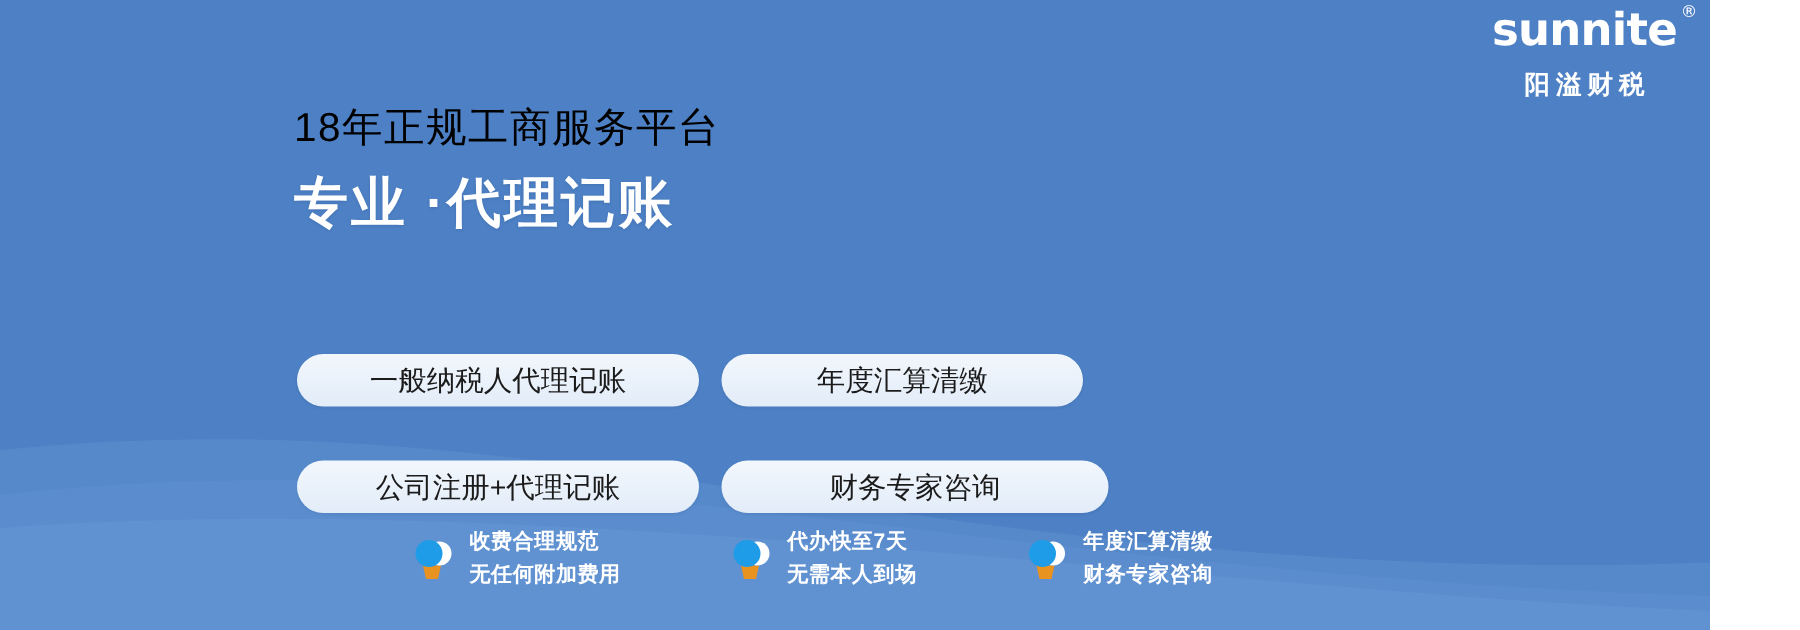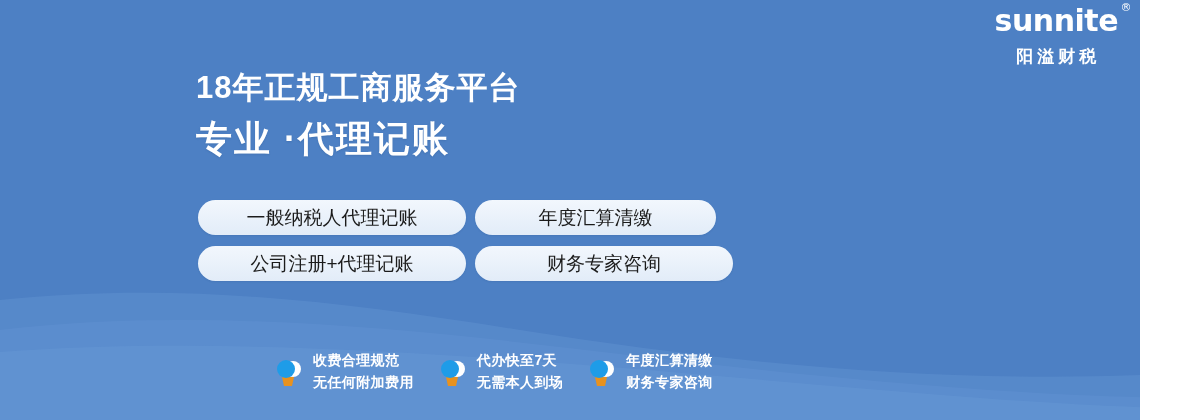--- a/index.html
+++ b/index.html
@@ -67,23 +67,23 @@
     color: #ffffff;
   }
 
   
   .headline-block {
     position: absolute;
     left: 196px;
     top: 72px;
   }
   .eyebrow {
-    font-size: 31px;
-    font-weight: 700;
-    color: #ffffff;
+    font-size: 27px;
+    font-weight: 400;
+    color: #000000;
     letter-spacing: 1px;
     line-height: 1;
     white-space: nowrap;
   }
   .title {
     margin-top: 16px;
     font-size: 36px;
     font-weight: 700;
     color: #ffffff;
     letter-spacing: 2px;
@@ -93,22 +93,23 @@
   }
 
   
   .pill-rows {
     position: absolute;
     left: 198px;
     top: 200px;
   }
   .pill-row {
     display: flex;
-    gap: 9px;
+    gap: 15px;
     margin-bottom: 11px;
+    margin-top: 36px;
   }
   .pill {
     height: 35px;
     min-width: 0;
     display: flex;
     align-items: center;
     justify-content: center;
     padding: 0 18px;
     border-radius: 18px;
     background: linear-gradient(180deg, #f2f7fd 0%, #e2ecf8 100%);
@@ -121,21 +122,21 @@
   .pill.w1 { width: 232px; }
   .pill.w2 { width: 222px; }
   .pill.w3 { width: 205px; }
 
   
   .features {
     position: absolute;
     left: 274px;
     top: 350px;
     display: flex;
-    gap: 24px;
+    gap: 72px;
   }
   .feature {
     display: flex;
     align-items: center;
     gap: 9px;
   }
   .feature-icon {
     width: 30px;
     height: 32px;
     flex: 0 0 auto;

